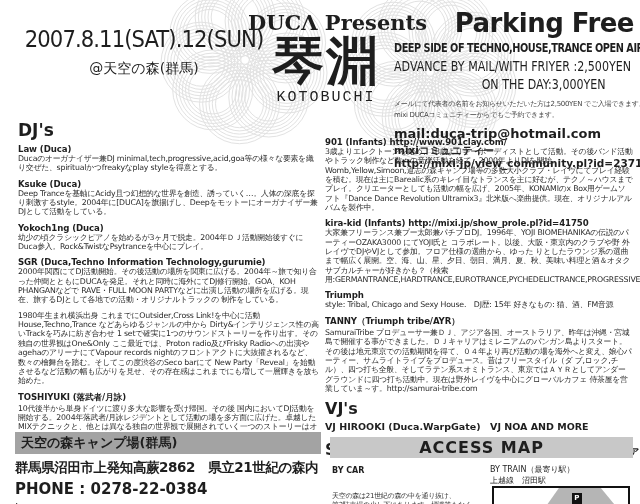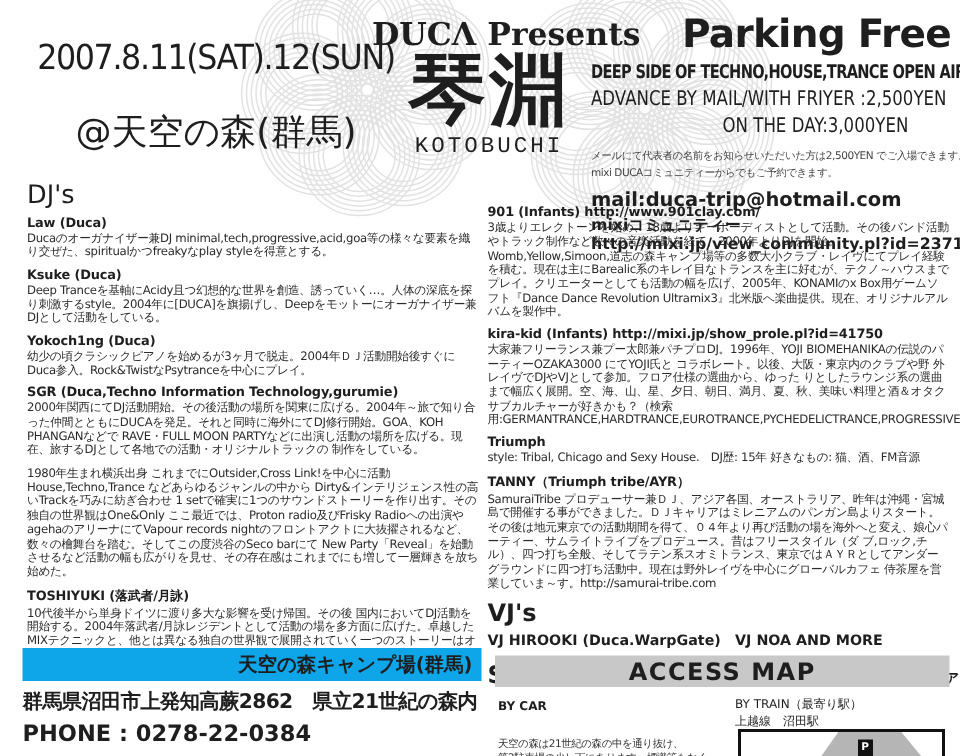--- a/index.html
+++ b/index.html
@@ -14,21 +14,21 @@
   }
   .abs{position:absolute;}
   
   #flowers{position:absolute;left:0;top:0;width:640px;height:504px;z-index:0;}
   #flowers circle{fill:none;stroke:#e2e2e2;stroke-width:1;}
   .layer{position:relative;z-index:1;}
 
   
   .date-block{left:10px;top:26px;width:268px;text-align:center;}
   .date-line{font-size:23px;letter-spacing:-1px;white-space:nowrap;transform:scaleX(.92);transform-origin:center;}
-  .venue-line{font-size:24px;margin-top:20px;white-space:nowrap;}
+  .venue-line{font-size:14px;margin-top:8px;white-space:nowrap;}
 
   
   .brand{left:248px;top:10px;width:156px;text-align:center;}
   .presents{font-family:"DejaVu Serif","Liberation Serif",serif;font-weight:bold;font-size:21px;white-space:nowrap;}
   .kanji-logo{font-size:52px;font-weight:bold;line-height:1.02;letter-spacing:2px;}
   .roman-logo{font-family:Liberation Mono, monospace;font-size:15px;letter-spacing:2px;margin-top:1px;}
 
   
   .head-right{left:394px;top:8px;width:240px;}
   .parking{font-size:26px;font-weight:bold;text-align:right;white-space:nowrap;letter-spacing:-.5px;}
@@ -38,33 +38,33 @@
   .price-door{font-size:13.5px;text-align:right;padding-right:34px;white-space:nowrap;margin-top:2px;}
   .small-notes{margin-top:7px;font-size:7px;color:#444;line-height:1.5;}
   .small-notes div{white-space:nowrap;letter-spacing:-.3px;}
   .mail-line{margin-top:6px;font-weight:bold;font-size:13px;white-space:nowrap;}
   .mixi-block{margin-top:3px;font-weight:bold;font-size:10.5px;line-height:1.25;}
   .mixi-block div{white-space:nowrap;}
 
   
   .col-left{left:18px;top:120px;width:302px;}
   .col-right{left:325px;top:137px;width:308px;}
-  .sec-heading{font-size:17px;font-weight:normal;margin:0 0 4px 0;}
+  .sec-heading{font-size:17px;font-weight:bold;margin:0 0 4px 0;}
   .artist{margin-bottom:6px;}
   .artist-name{font-weight:bold;font-size:8.6px;letter-spacing:-.1px;}
   .artist-bio{font-size:7.8px;line-height:1.2;letter-spacing:-.2px;color:#2a2a2a;}
   .vjs-heading{font-size:16px;font-weight:bold;margin-top:4px;}
   .vj-line{font-weight:bold;font-size:9.5px;margin-top:3px;}
   .shop-row{display:flex;align-items:baseline;gap:16px;margin-top:6px;}
   .shop-heading{font-size:16px;font-weight:bold;}
   .shop-items{font-size:9.5px;font-weight:bold;white-space:nowrap;letter-spacing:-.2px;}
 
   
   .venue-info{left:15px;top:432px;width:306px;}
-  .venue-bar{background:#0ea5e9;font-weight:bold;font-size:13px;padding:2px 6px;text-align:right;}
+  .venue-bar{background:#a3a3a3;font-weight:bold;font-size:13px;padding:2px 6px;}
   .venue-address{font-weight:bold;font-size:13.5px;margin-top:5px;white-space:nowrap;letter-spacing:-.4px;}
   .venue-phone{font-weight:bold;font-size:15px;margin-top:3px;}
   .venue-url{font-size:12px;color:#333;margin-top:4px;white-space:nowrap;}
 
   
   .access{left:330px;top:437px;width:303px;}
   .access-bar{background:#c8c8c8;font-weight:bold;font-size:16px;text-align:center;letter-spacing:1px;padding:1px 0;}
   .access-labels{position:relative;height:22px;margin-top:8px;}
   .by-car{position:absolute;left:2px;top:0;font-weight:bold;font-size:8px;}
   .by-train{position:absolute;left:160px;top:-2px;font-weight:normal;font-size:8px;line-height:1.4;}

